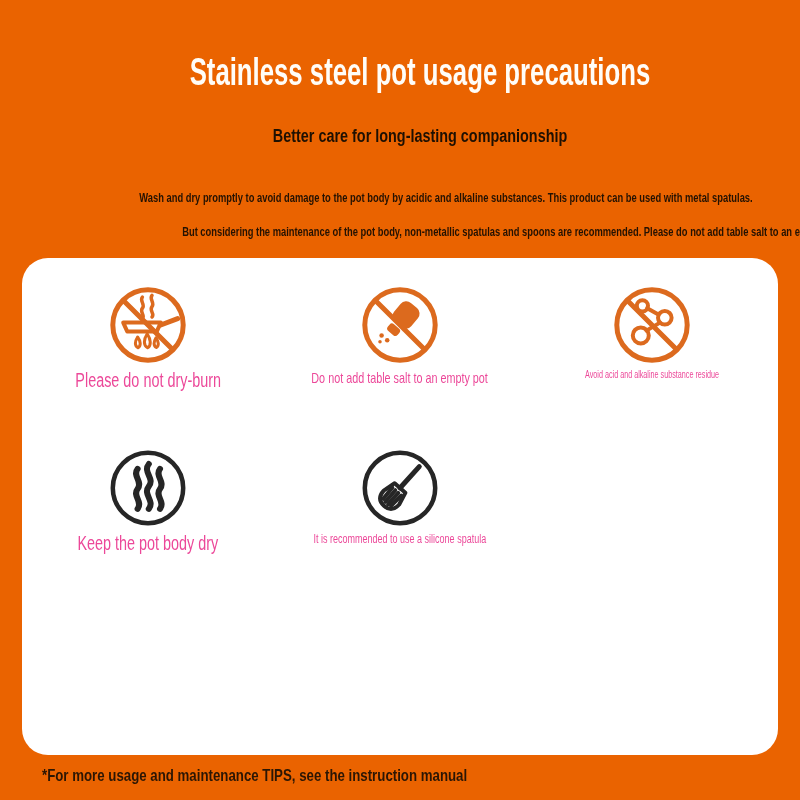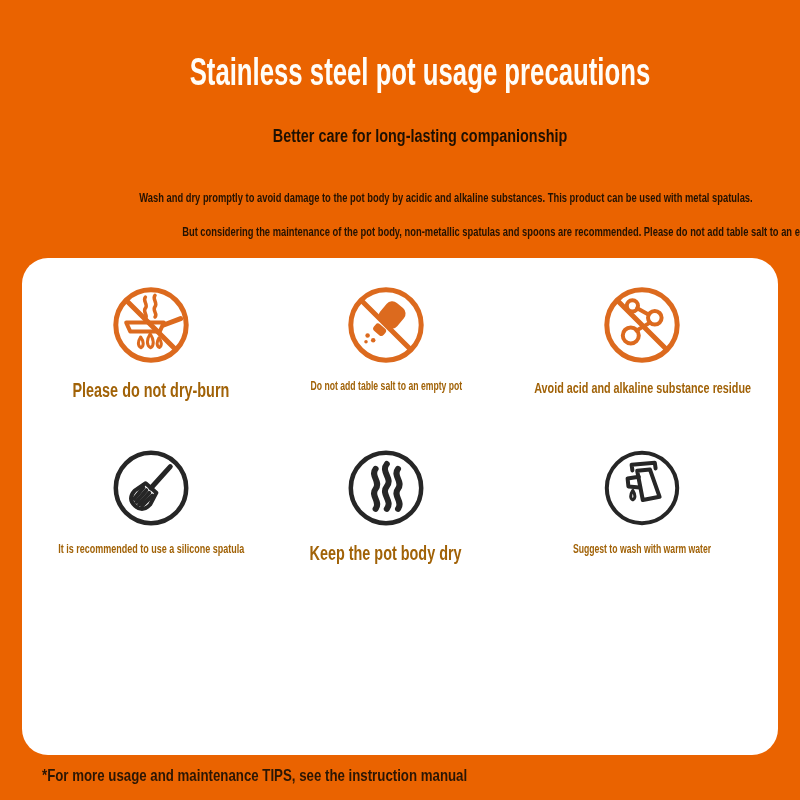--- a/index.html
+++ b/index.html
@@ -28,26 +28,26 @@
   }
   .grid{
     position:absolute;inset:0;
     display:grid;grid-template-columns:1fr 1fr 1fr;grid-template-rows:163px 163px 163px;
     padding-top:27px;
   }
   .cell{display:flex;flex-direction:column;align-items:center;}
   .ic{width:80px;height:80px;flex:0 0 auto;}
   .ic-orange{color:#DC6A1E;}
   .ic-dark{color:#262626;}
-  .label{margin-top:15px;font-weight:700;color:#a16207;line-height:1;}
+  .label{margin-top:5px;font-weight:400;color:#ec4899;line-height:1;}
   .label .cond{transform:scaleX(0.72);}
   .label-xl{font-size:20px;}
   .label-lg{font-size:16.5px;}
-  .label-md{font-size:12px;}
-  .label-sm{font-size:15px;}
+  .label-md{font-size:15px;}
+  .label-sm{font-size:10px;}
   .label-xs{font-size:12.5px;}
 
   
   .footer{
     position:absolute;left:42px;top:766px;
     font-size:17px;font-weight:700;color:#2B1604;
   }
   .footer .cond{transform:scaleX(0.78);transform-origin:0 50%;}
 
   svg *{vector-effect:non-scaling-stroke;}
@@ -105,51 +105,41 @@
         <line x1="60" y1="47" x2="43" y2="57" stroke-width="4"></line>
         <line x1="20.5" y1="20.5" x2="79.5" y2="79.5" stroke-width="5"></line>
       </svg>
       <div class="label label-sm"><span class="cond">Avoid acid and alkaline substance residue</span></div>
     </div>
 
 
     <div class="cell">
       <svg class="ic ic-dark" viewBox="0 0 100 100" fill="none" stroke="currentColor" stroke-linecap="round" stroke-linejoin="round">
         <circle cx="50" cy="50" r="44" stroke-width="4.5"></circle>
+        <path d="M37,26 c-7,9 7,16 0,25 c-7,9 7,16 0,25" stroke-width="6"></path>
+        <path d="M51,20 c-8,10 8,18 0,28 c-8,10 8,18 0,28" stroke-width="6"></path>
+        <path d="M65,26 c-7,9 7,16 0,25 c-7,9 7,16 0,25" stroke-width="6"></path>
+      </svg>
+      <div class="label label-xl"><span class="cond">Keep the pot body dry</span></div>
+    </div>
+
+    <div class="cell">
+      <svg class="ic ic-dark" viewBox="0 0 100 100" fill="none" stroke="currentColor" stroke-linecap="round" stroke-linejoin="round">
+        <circle cx="50" cy="50" r="44" stroke-width="4.5"></circle>
         <g transform="rotate(42 50 50)" stroke-width="4">
           <line x1="50" y1="14" x2="50" y2="50" stroke-width="5"></line>
           <path d="M41,50 L59,50 L63,66 Q63,80 50,80 Q37,80 37,66 Z"></path>
           <line x1="42.5" y1="56" x2="43.5" y2="74"></line>
           <line x1="47.5" y1="56" x2="48" y2="75"></line>
           <line x1="52.5" y1="56" x2="52.5" y2="75"></line>
           <line x1="57.5" y1="56" x2="56.5" y2="74"></line>
         </g>
       </svg>
       <div class="label label-xs"><span class="cond">It is recommended to use a silicone spatula</span></div>
     </div>
 
-    <div class="cell">
-      <svg class="ic ic-dark" viewBox="0 0 100 100" fill="none" stroke="currentColor" stroke-linecap="round" stroke-linejoin="round">
-        <circle cx="50" cy="50" r="44" stroke-width="4.5"></circle>
-        <path d="M37,26 c-7,9 7,16 0,25 c-7,9 7,16 0,25" stroke-width="6"></path>
-        <path d="M51,20 c-8,10 8,18 0,28 c-8,10 8,18 0,28" stroke-width="6"></path>
-        <path d="M65,26 c-7,9 7,16 0,25 c-7,9 7,16 0,25" stroke-width="6"></path>
-      </svg>
-      <div class="label label-xl"><span class="cond">Keep the pot body dry</span></div>
-    </div>
 
 
-
-    <div class="cell">
-      <svg class="ic ic-dark" viewBox="0 0 100 100" fill="none" stroke="currentColor" stroke-linecap="round" stroke-linejoin="round">
-        <circle cx="50" cy="50" r="44" stroke-width="4"></circle>
-        <path d="M38,28 L37,21 L66,18.5 L67,25.5" stroke-width="4"></path>
-        <path d="M44,28.5 L60,27 L72,61 L51,65 Z" stroke-width="4"></path>
-        <path d="M46,36 L32,38 L33,48 L47,49.5" stroke-width="4"></path>
-        <path d="M38.5,53 C35,58.5 35,63 38.5,64.8 C42,63 42,58.5 38.5,53 Z" stroke-width="3"></path>
-      </svg>
-      <div class="label label-md"><span class="cond">Suggest to wash with warm water</span></div>
-    </div>
 
   </div>
 </div>
 
 <div class="footer"><span class="cond">*For more usage and maintenance TIPS, see the instruction manual</span></div>
 
 </body></html>

